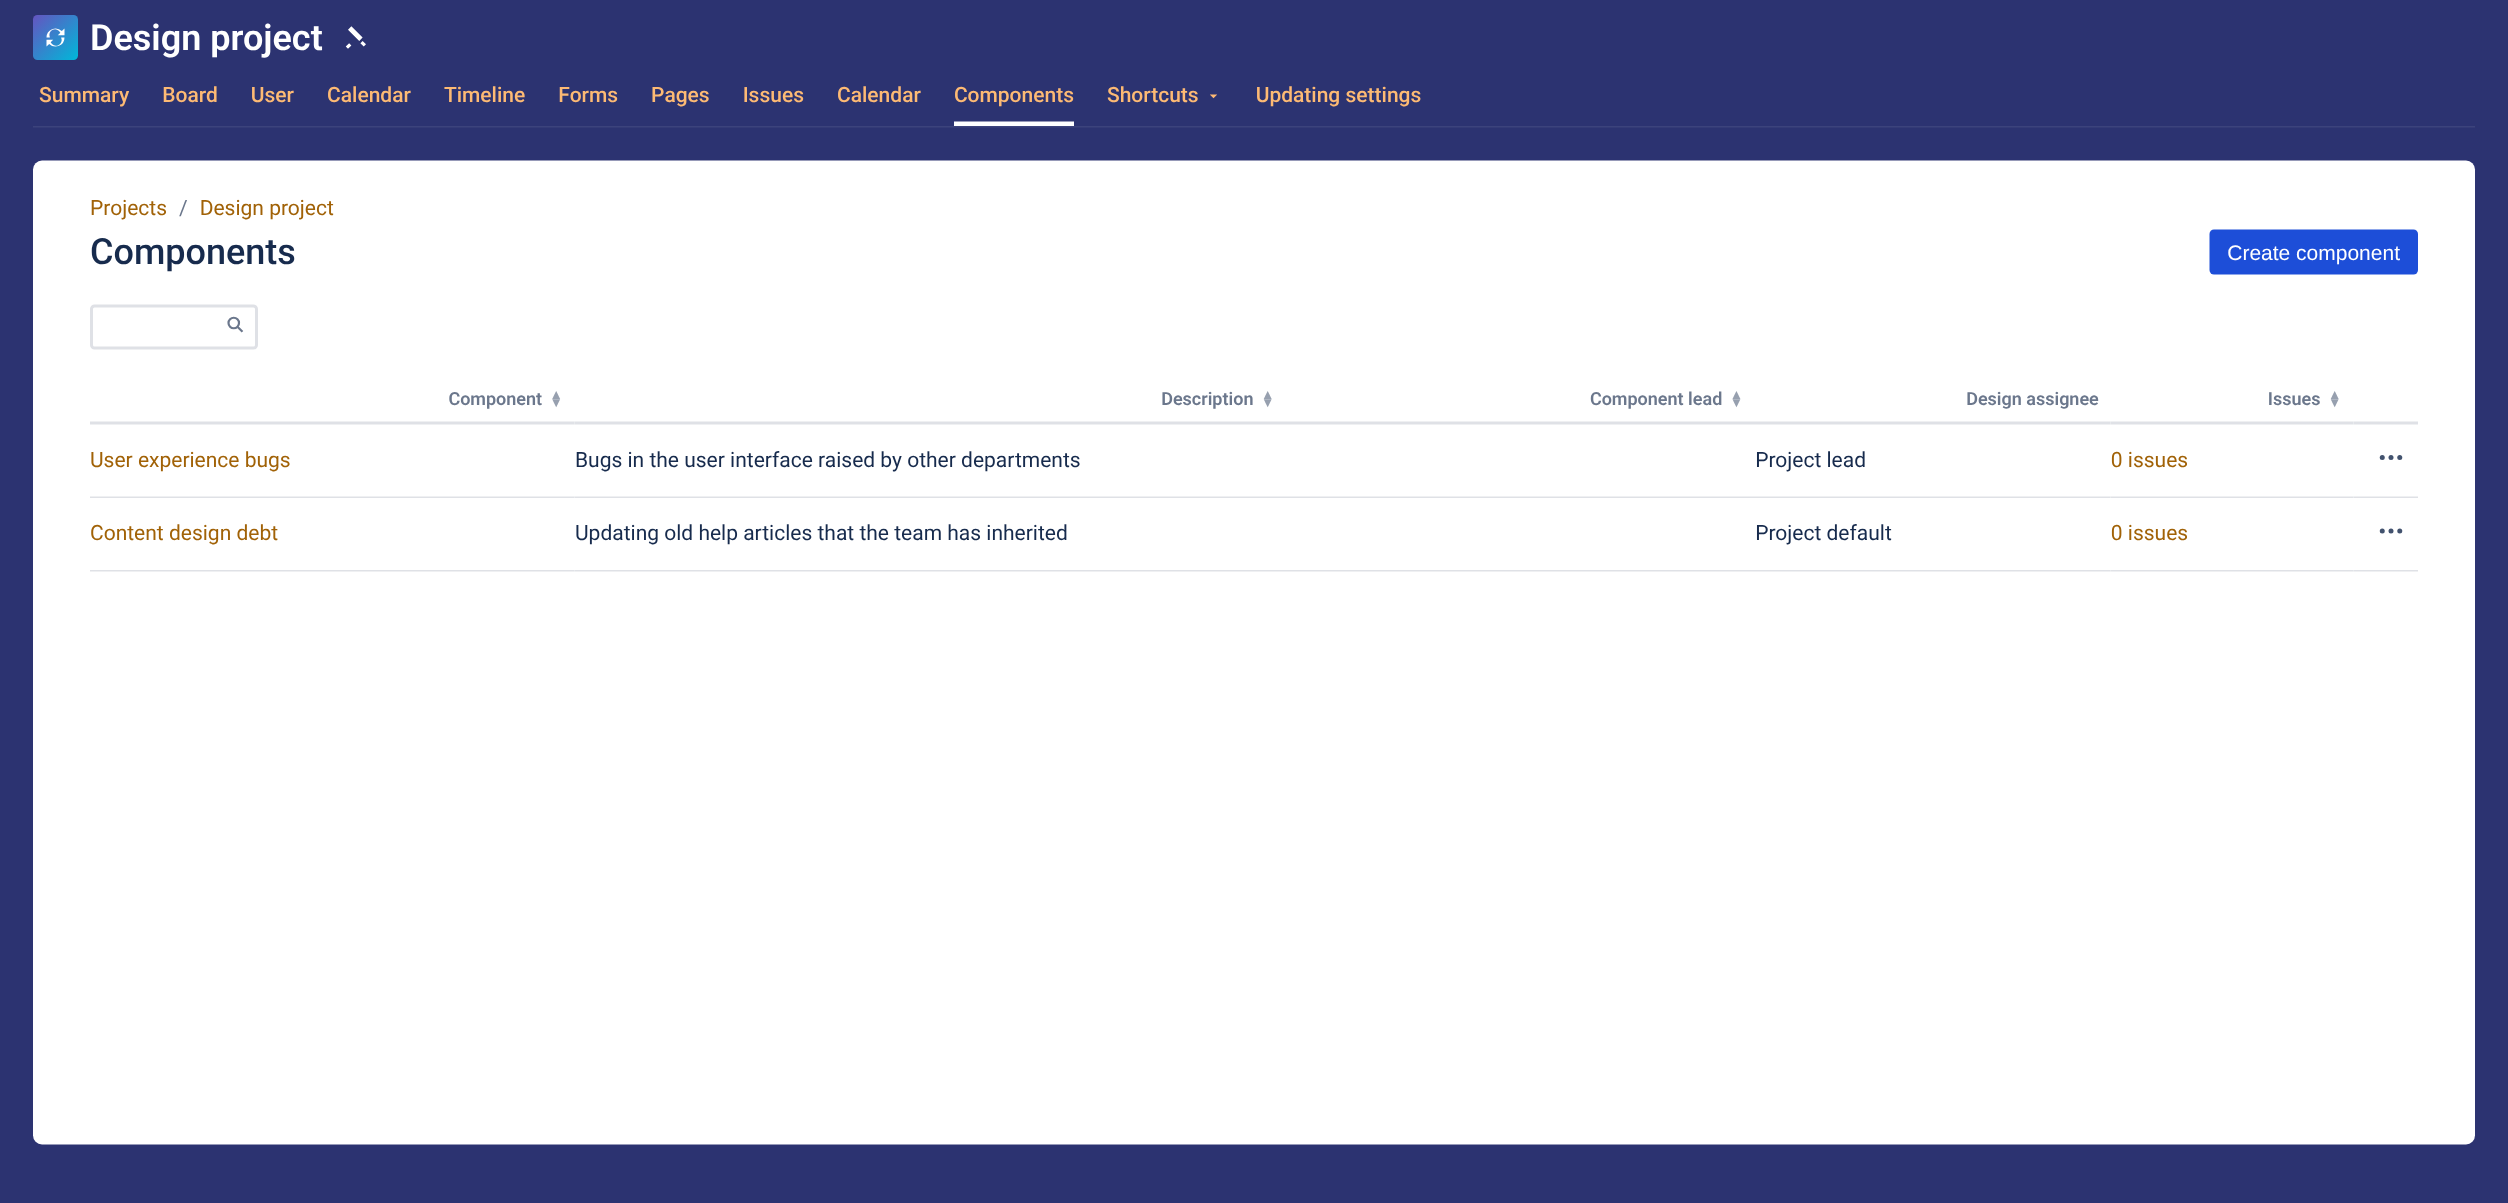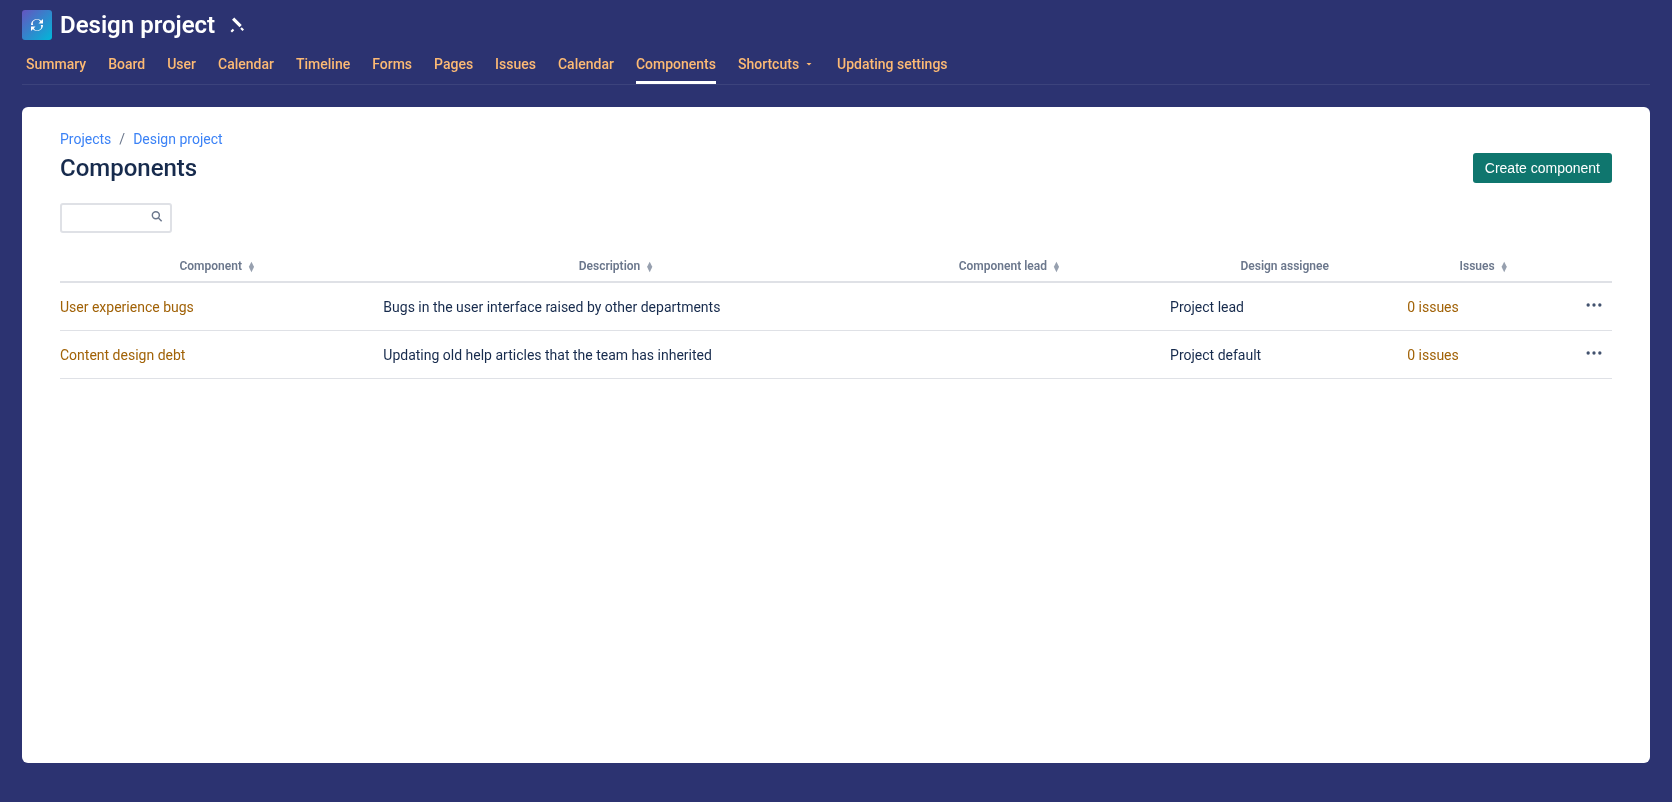--- a/index.html
+++ b/index.html
@@ -81,36 +81,36 @@
   }
 
   .breadcrumb {
     display: flex;
     align-items: center;
     gap: 8px;
     font-size: 14px;
     color: #6b778c;
     margin-bottom: 6px;
   }
-  .breadcrumb a { color: #3b82f6; text-decoration: none; cursor: pointer; }
+  .breadcrumb a { color: #a16207; text-decoration: none; cursor: pointer; }
   .breadcrumb .sep { color: #6b778c; }
 
   .page-header-row {
     display: flex;
     justify-content: space-between;
     align-items: center;
     margin-bottom: 20px;
   }
   .page-title {
     font-size: 24px;
     font-weight: 500;
     color: #172b4d;
   }
   .primary-btn {
-    background: #0f766e;
+    background: #1d4ed8;
     color: #fff;
     border: none;
     border-radius: 3px;
     padding: 7px 12px;
     font-size: 14px;
     font-weight: 500;
     cursor: pointer;
   }
 
   .search-box {
@@ -136,21 +136,21 @@
     pointer-events: none;
   }
 
   table.components {
     width: 100%;
     border-collapse: collapse;
     font-size: 14px;
     color: #172b4d;
   }
   table.components th {
-    text-align: center;
+    text-align: right;
     font-weight: 600;
     font-size: 12px;
     color: #6b778c;
     padding: 6px 8px 8px 0;
     border-bottom: 2px solid #dfe1e6;
   }
   table.components th .sort-icon {
     margin-left: 2px;
     font-size: 9px;
     color: #97a0af;

